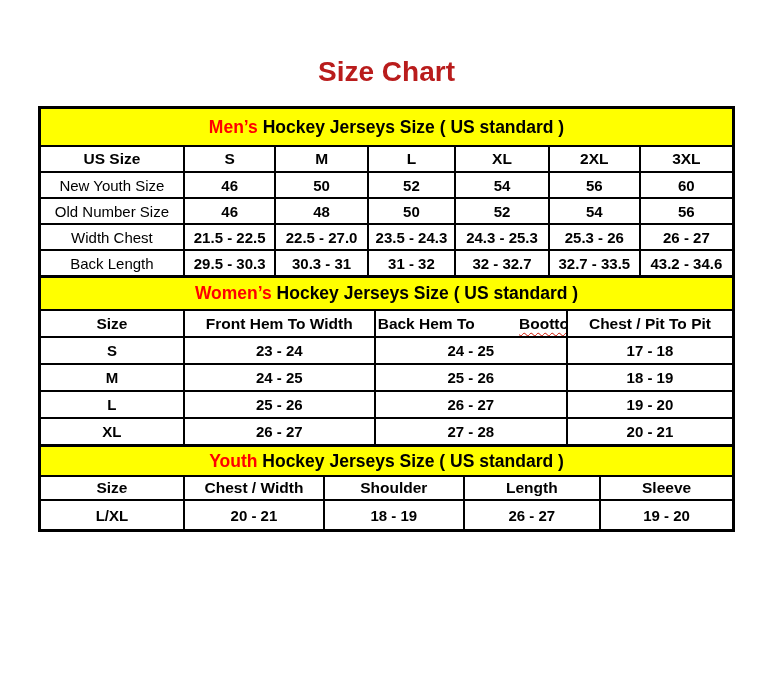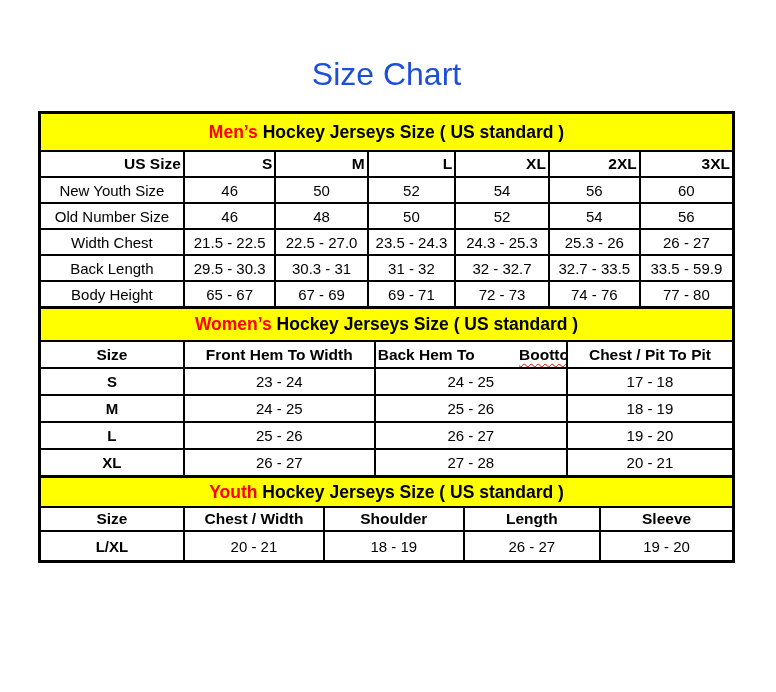--- a/index.html
+++ b/index.html
@@ -7,23 +7,23 @@
     width: 776px; height: 692px;
     background: #ffffff;
     overflow: hidden;
     font-family: "Liberation Sans", "DejaVu Sans", sans-serif;
   }
   .page { padding-top: 56px; }
   .chart-title {
     width: 697px;
     margin: 0 0 18px 38px;
     text-align: center;
-    color: #1d4ed8;
-    font-size: 32px;
-    font-weight: normal;
+    color: #b91c1c;
+    font-size: 28px;
+    font-weight: bold;
     letter-spacing: 0px;
   }
   .tables-host { width: 697px; margin-left: 38px; }
   table.size-table {
     width: 697px;
     border-collapse: collapse;
     table-layout: fixed;
     border: 3px solid #000;
     color: #000;
   }
@@ -40,24 +40,24 @@
   .banner-row td {
     background: #FFFF00;
     font-weight: bold;
     font-size: 17.5px;
     margin-top: 16px;
   }
   .hl { color: #FF0000; }
   .header-row th { font-weight: bold; font-size: 15.5px; }
   td.row-label { font-size: 15px; }
   .bold-labels td.row-label { font-weight: bold; }
-  td.value-cell { font-weight: normal; }
+  td.value-cell { font-weight: bold; }
   
   .tbl-mens  .banner-row td { height: 36px; }
-  .tbl-mens  .header-row th { height: 24px; text-align: right; }
+  .tbl-mens  .header-row th { height: 24px; }
   .tbl-mens  tr.data-row td { height: 24px; }
   .tbl-womens .banner-row td { height: 31px; }
   .tbl-womens .header-row th { height: 25px; }
   .tbl-womens tr.data-row td { height: 25px; }
   .tbl-youth .banner-row td { height: 28px; }
   .tbl-youth .header-row th { height: 22px; }
   .tbl-youth tr.data-row td { height: 28px; }
   .wavy {
     text-decoration: underline;
     text-decoration-style: wavy;
@@ -123,30 +123,21 @@
             <td class="value-cell">25.3 - 26</td>
             <td class="value-cell">26 - 27</td>
           </tr>
           <tr class="data-row">
             <td class="row-label">Back Length</td>
             <td class="value-cell">29.5 - 30.3</td>
             <td class="value-cell">30.3 - 31</td>
             <td class="value-cell">31 - 32</td>
             <td class="value-cell">32 - 32.7</td>
             <td class="value-cell">32.7 - 33.5</td>
-            <td class="value-cell">33.5 - 59.9</td>
-          </tr>
-          <tr class="data-row">
-            <td class="row-label">Body Height</td>
-            <td class="value-cell">65 - 67</td>
-            <td class="value-cell">67 - 69</td>
-            <td class="value-cell">69 - 71</td>
-            <td class="value-cell">72 - 73</td>
-            <td class="value-cell">74 - 76</td>
-            <td class="value-cell">77 - 80</td>
+            <td class="value-cell">43.2 - 34.6</td>
           </tr>
         </tbody>
       </table>
       <table class="size-table tbl-womens bold-labels">
         <colgroup>
           <col style="width: 20.8%;">
           <col style="width: 27.5%;">
           <col style="width: 27.7%;">
           <col style="width: 24%;">
         </colgroup>

